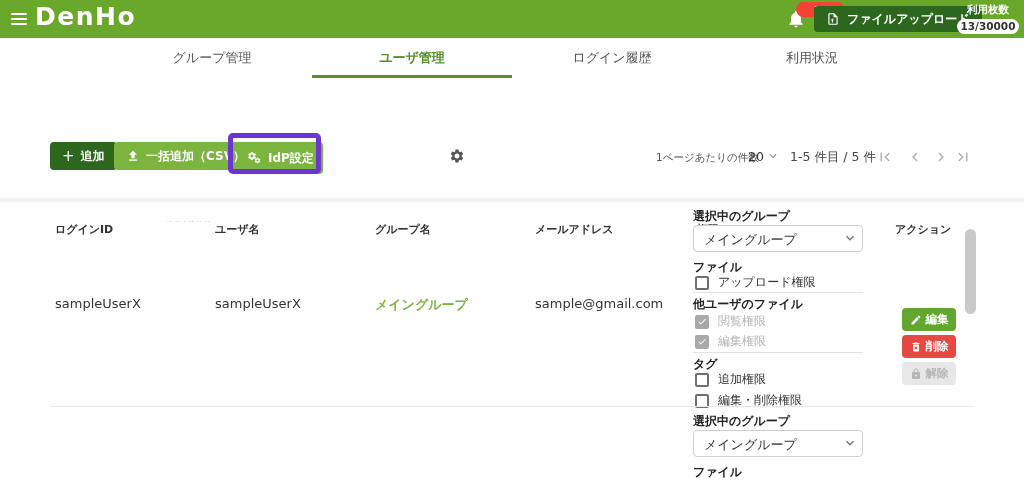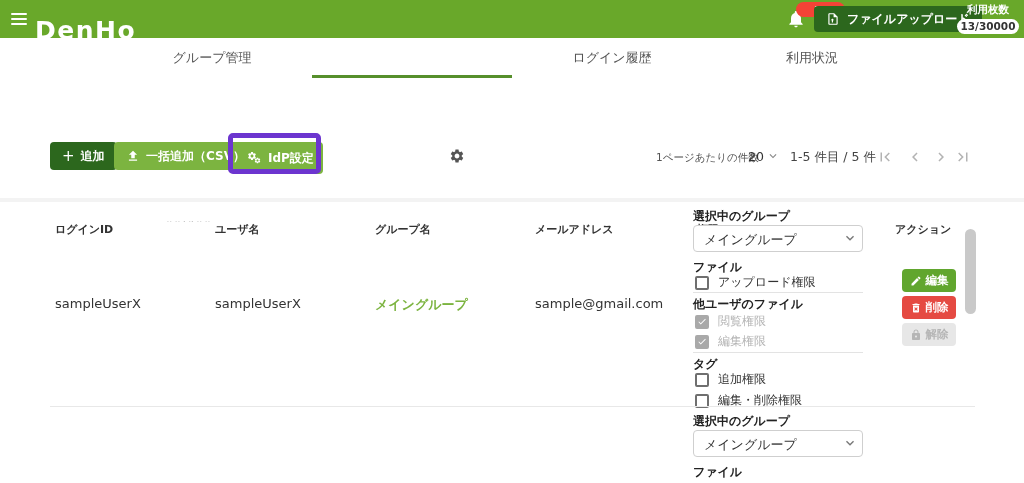--- a/index.html
+++ b/index.html
@@ -4,21 +4,21 @@
 <style>
   * { margin:0; padding:0; box-sizing:border-box; }
   html,body { width:1024px; height:483px; background:#fff;
     font-family:"DejaVu Sans","Liberation Sans",sans-serif; }
   #app { position:relative; width:1024px; height:483px; overflow:hidden; background:#fff; }
 
   
   .header { position:absolute; left:0; top:0; width:1024px; height:38px; background:#69a82a; }
   .hamburger { position:absolute; left:11px; top:13px; width:16px; height:12px; cursor:pointer; }
   .hamburger i { display:block; width:16px; height:2px; background:#fff; margin-bottom:3px; border-radius:1px; }
-  .logo { position:absolute; left:35px; top:16px; color:#fff; font-size:25px; font-weight:700; letter-spacing:1.5px; }
+  .logo { position:absolute; left:35px; top:2px; color:#fff; font-size:25px; font-weight:700; letter-spacing:1.5px; }
   .bell { position:absolute; left:786px; top:8px; width:20px; height:22px; color:#fff; cursor:pointer; }
   .badge { position:absolute; left:796px; top:2px; min-width:15px; height:15px; padding:0 17px;
     background:#f44336; border:1px solid #fff0; border-radius:8px; color:#fff; font-size:9px;
     line-height:15px; text-align:center; font-weight:700; }
   .upload-btn { position:absolute; left:814px; top:6px; height:26px; padding:0 12px;
     background:#2c671d; border:none; border-radius:4px; color:#fff; font-size:12px; font-weight:700;
     display:flex; align-items:center; gap:7px; cursor:pointer;
     font-family:inherit; }
   .usage { position:absolute; left:957px; top:3px; width:62px; text-align:center; }
   .usage-label { color:#fff; font-size:10.5px; font-weight:700; margin-bottom:2px; }
@@ -77,21 +77,21 @@
   .chk.checked { border:2px solid #a9a9a9; background:#a9a9a9; color:#fff; display:flex;
     align-items:center; justify-content:center; }
   .chk-row .lab { font-size:12px; color:#333; }
   .chk-row.disabled { cursor:default; }
   .chk-row.disabled .lab { color:#b4b4b4; }
   .pdivider { position:absolute; left:693px; width:170px; height:1px; background:#e3e3e3; }
 
   
   .act { position:absolute; left:902px; width:54px; height:23px; border:none; border-radius:4px;
     font-size:11.5px; font-weight:700; display:flex; align-items:center; justify-content:center; gap:4px;
-    cursor:pointer; font-family:inherit; }
+    cursor:pointer; font-family:inherit;margin-top:39px; }
   .act-edit { top:269px; background:#61a62e; color:#fff; }
   .act-del  { top:296px; background:#e54a42; color:#fff; }
   .act-rel  { top:323px; background:#e7e7e7; color:#b5b5b5; cursor:default; }
 
   .scrollbar-thumb { position:absolute; left:965px; top:229px; width:11px; height:85px;
     background:#c9c9c9; border-radius:6px; cursor:grab; }
 
   svg { display:block; }
 </style>
 </head>
@@ -170,20 +170,21 @@
       </span>
       <span>ファイルアップロード</span>
     </button>
     <div class="usage">
       <div class="usage-label">利用枚数</div>
       <div class="usage-pill">13/30000</div>
     </div>
   </div>
 
   <div class="tab" style="left:112px">グループ管理</div>
+  <div class="tab active" style="left:312px">ユーザ管理</div>
   <div class="tab" style="left:512px">ログイン履歴</div>
   <div class="tab" style="left:712px">利用状況</div>
   <div class="tab-underline" style="left:312px"></div>
 
 
   <button class="btn btn-add">
     <span style="font-size:15px;font-weight:400">+</span>
     <span>追加</span>
   </button>
   <button class="btn btn-bulk">

